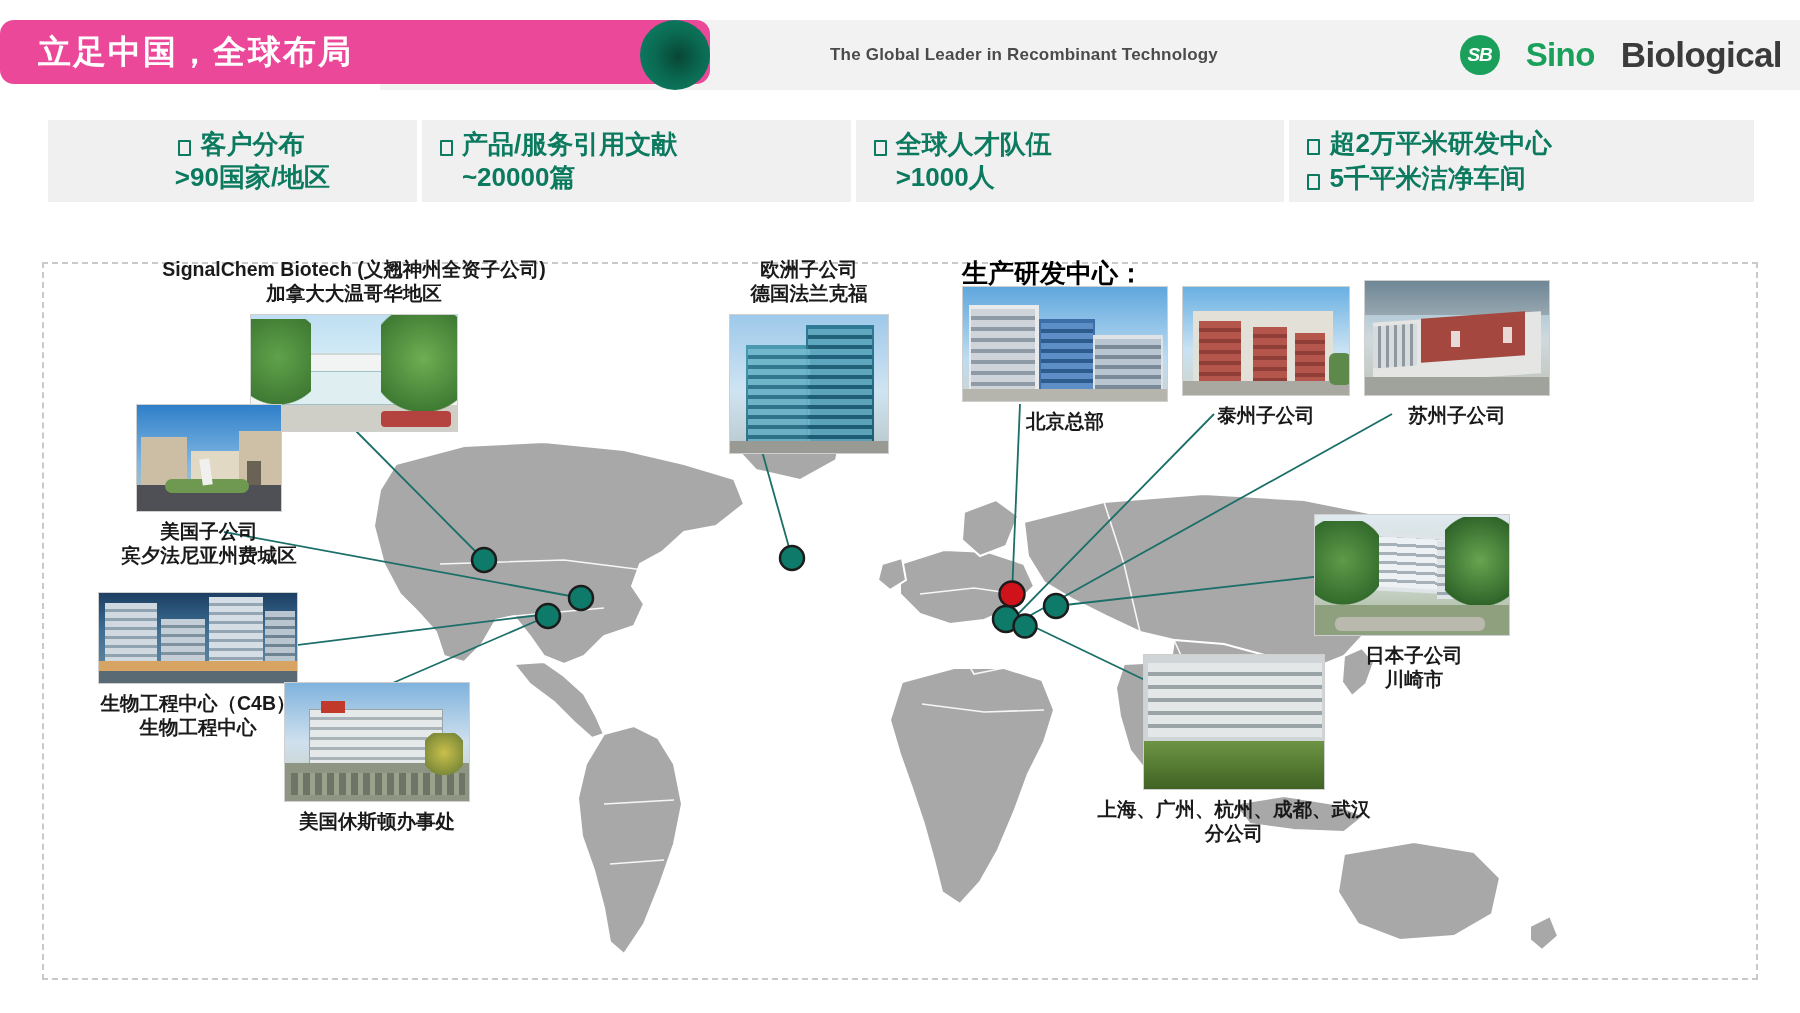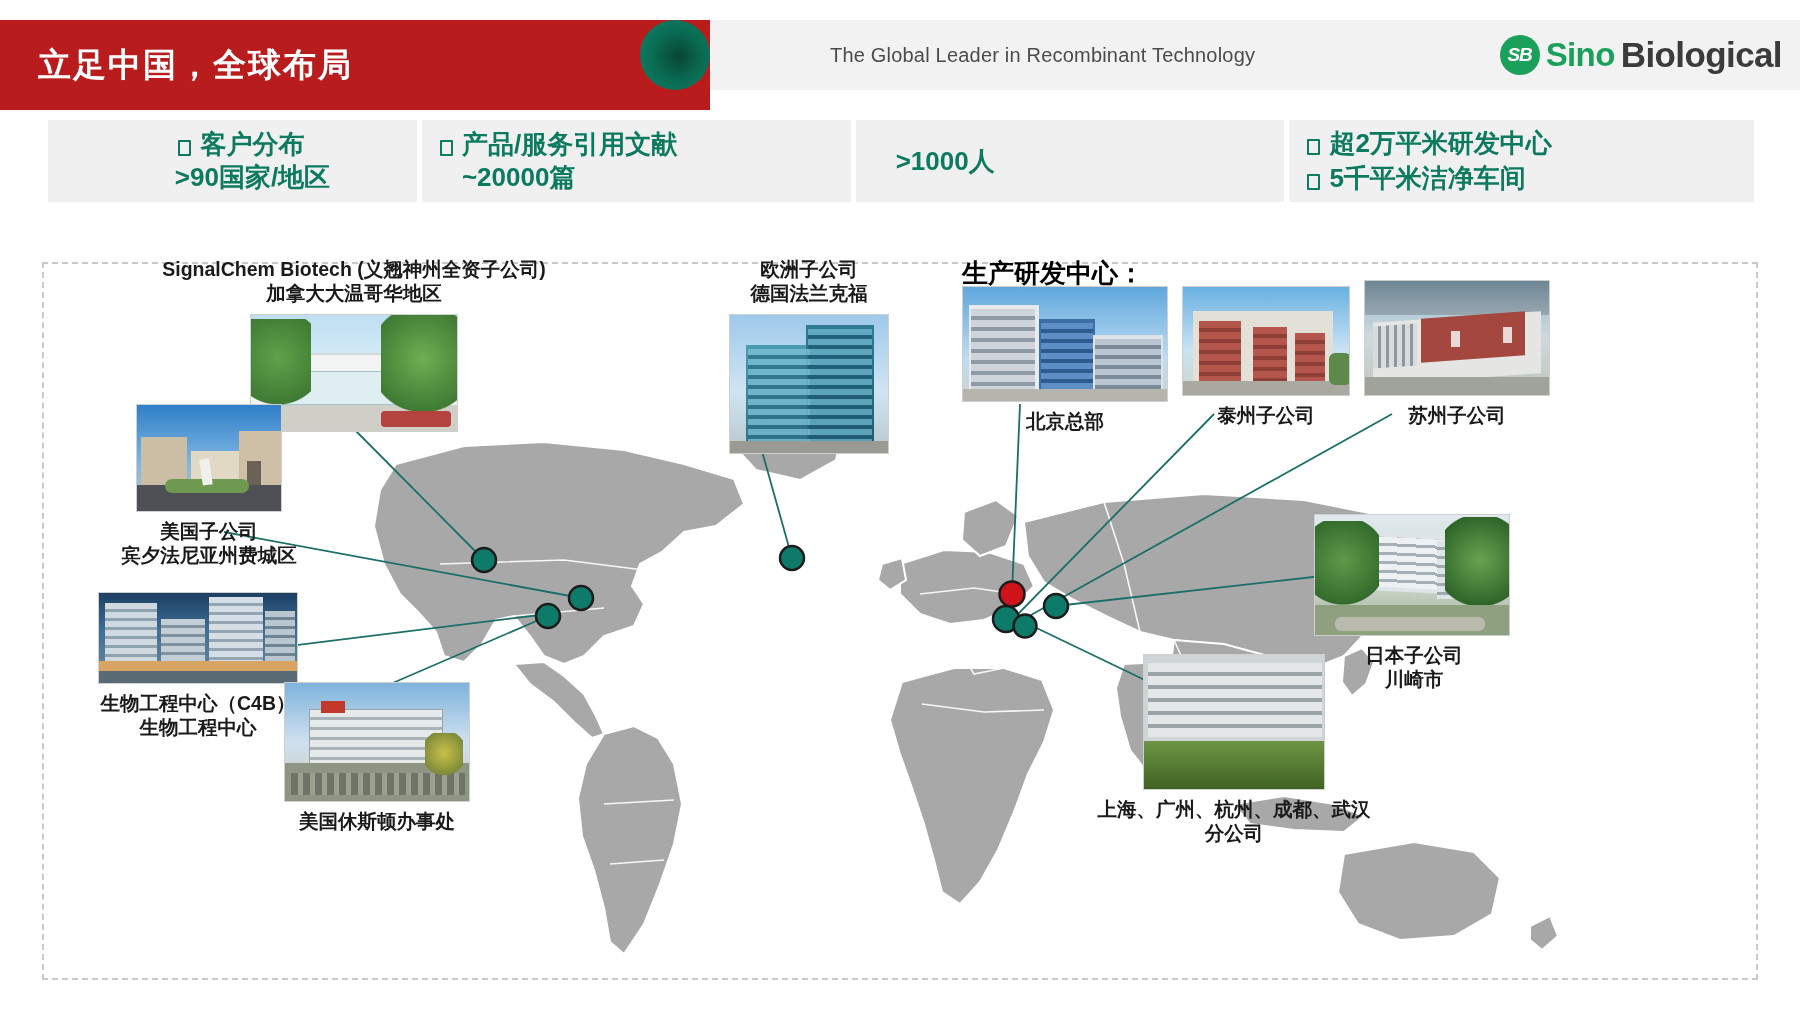--- a/index.html
+++ b/index.html
@@ -13,40 +13,41 @@
 
   
   #header {
     position: absolute; left: 0; top: 20px; width: 1800px; height: 70px;
   }
   #header-strip {
     position: absolute; left: 380px; top: 0; width: 1420px; height: 70px;
     background: #f2f2f2;
   }
   #title-banner {
-    position: absolute; left: 0; top: 0; width: 710px; height: 90px;
-    background: #b91c1c;
+    position: absolute; left: 0; top: 0; width: 710px; height: 64px;
+    background: #ec4899;
+    border-radius: 14px;
   }
   #banner-cap {
     position: absolute; left: 640px; top: 0; width: 70px; height: 70px;
     border-radius: 50%;
     background: radial-gradient(circle at 55% 52%, #084634 0%, #0a6a52 45%, #0c7a5f 78%, #0c7a5f 100%);
   }
   #banner-title {
     position: absolute; left: 38px; top: 50%; transform: translateY(-50%);
     color: #ffffff; font-size: 33px; font-weight: bold; letter-spacing: 2px;
     white-space: nowrap;
   }
   #tagline {
     position: absolute; left: 830px; top: 50%; transform: translateY(-50%);
-    color: #4b4b4b; font-size: 20px; letter-spacing: .2px; white-space: nowrap;
+    color: #4b4b4b; font-size: 17px; letter-spacing: .2px; white-space: nowrap; font-weight: bold;
   }
   #logo {
     position: absolute; right: 18px; top: 50%; transform: translateY(-50%);
-    display: flex; align-items: center; gap: 6px; white-space: nowrap;
+    display: flex; align-items: center; gap: 26px; white-space: nowrap;
   }
   #logo-badge {
     width: 40px; height: 40px; border-radius: 50%;
     background: #1aa05a;
     display: flex; align-items: center; justify-content: center;
     color: #ffffff; font-size: 19px; font-weight: bold; font-style: italic;
     letter-spacing: -1px;
   }
   #logo-sino { color: #1aa05a; font-size: 33px; font-weight: bold; letter-spacing: -.6px; }
   #logo-bio { color: #3b3b3b; font-size: 35px; font-weight: bold; letter-spacing: -.6px; }
@@ -137,20 +138,24 @@
 
     <div class="stat-box b2">
       <div class="stat-line">
         <span class="stat-bullet"></span>
         <span class="stat-text">产品/服务引用文献</span>
       </div>
       <div class="stat-sub">~20000篇</div>
     </div>
 
     <div class="stat-box b3">
+      <div class="stat-line">
+        <span class="stat-bullet"></span>
+        <span class="stat-text">全球人才队伍</span>
+      </div>
       <div class="stat-sub">&gt;1000人</div>
     </div>
 
     <div class="stat-box b4">
       <div class="stat-line">
         <span class="stat-bullet"></span>
         <span class="stat-text">超2万平米研发中心</span>
       </div>
       <div class="stat-line" style="margin-top:2px">
         <span class="stat-bullet"></span>

